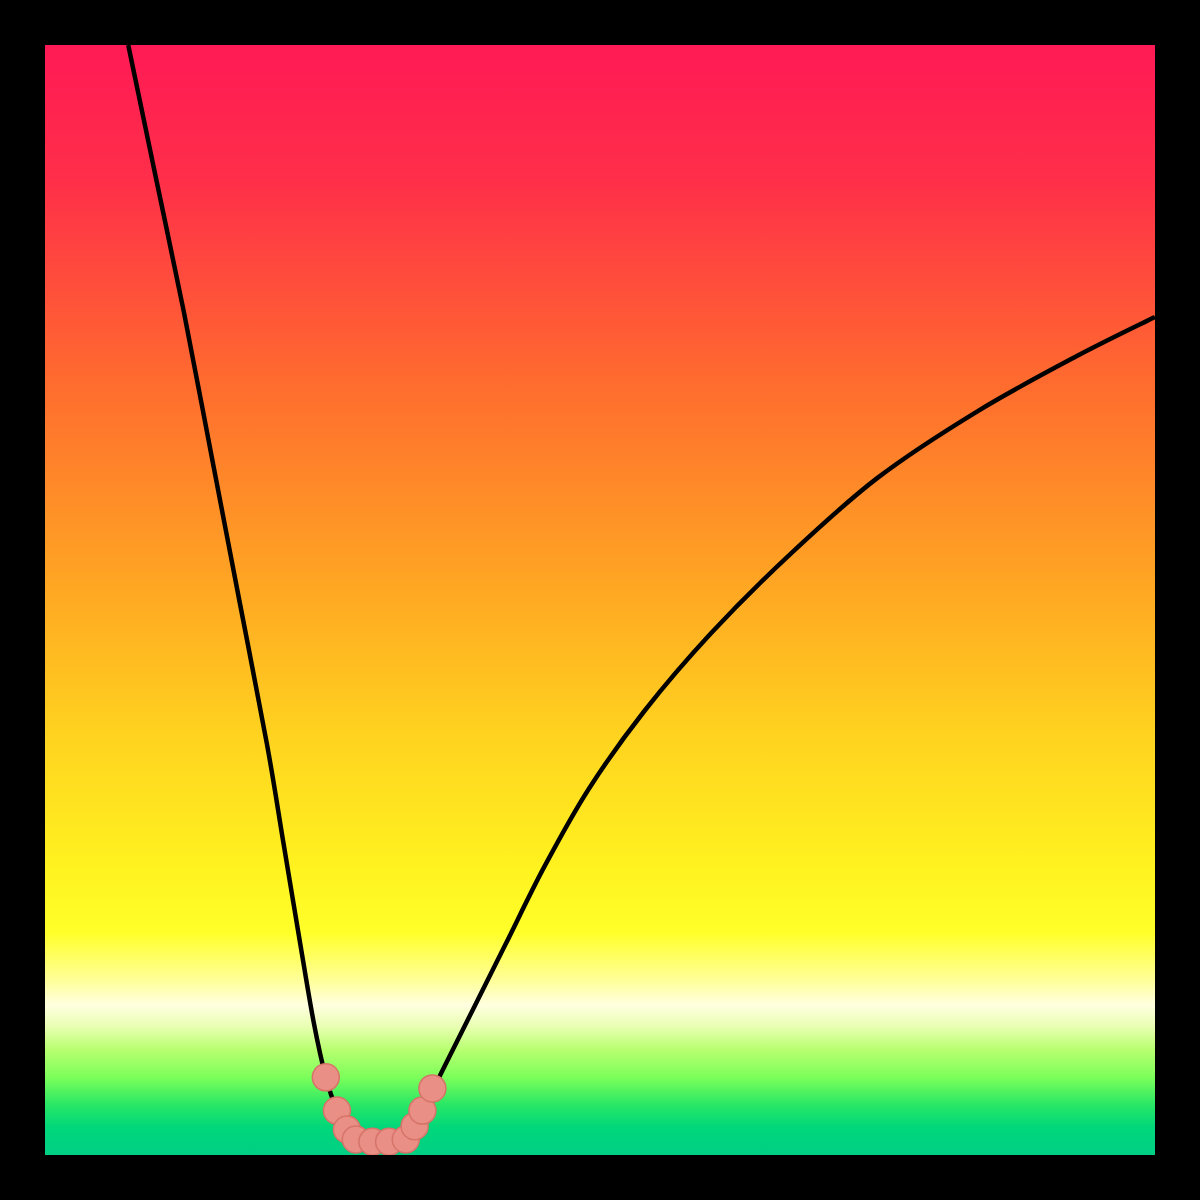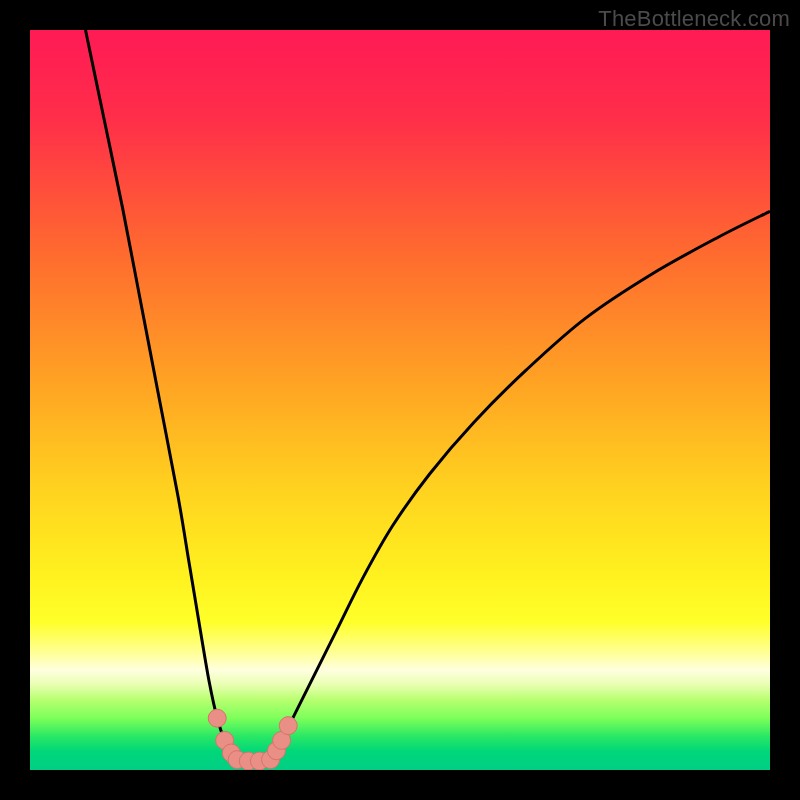--- a/index.html
+++ b/index.html
@@ -34,21 +34,20 @@
     font-size: 22px;
     font-weight: 500;
     letter-spacing: 0.2px;
   }
   svg { display: block; }
 </style>
 </head>
 <body>
 
 <div class="frame">
-  <div class="watermark">TheBottleneck.com</div>
 
   <div class="plot">
     <svg id="chart-svg" width="740" height="740" viewBox="0 0 740 740">
       <defs>
         <linearGradient id="bg-grad" x1="0" y1="0" x2="0" y2="1">
             <stop offset="0%" stop-color="#ff1a55"></stop>
             <stop offset="12%" stop-color="#ff2e49"></stop>
             <stop offset="30%" stop-color="#ff6a2f"></stop>
             <stop offset="48%" stop-color="#ffa423"></stop>
             <stop offset="62%" stop-color="#ffd21f"></stop>

